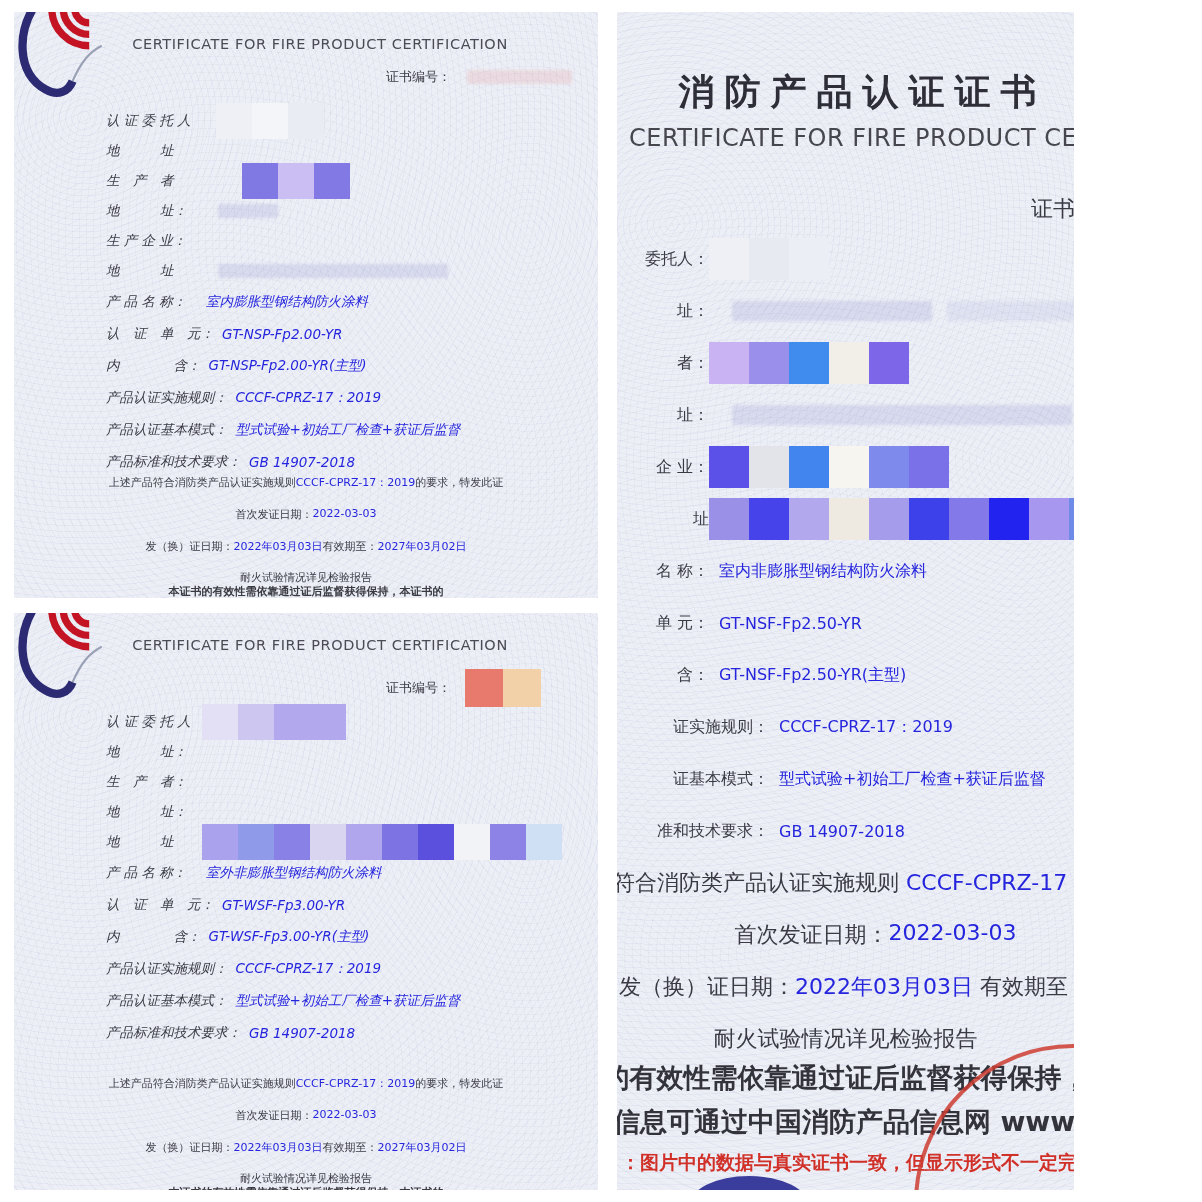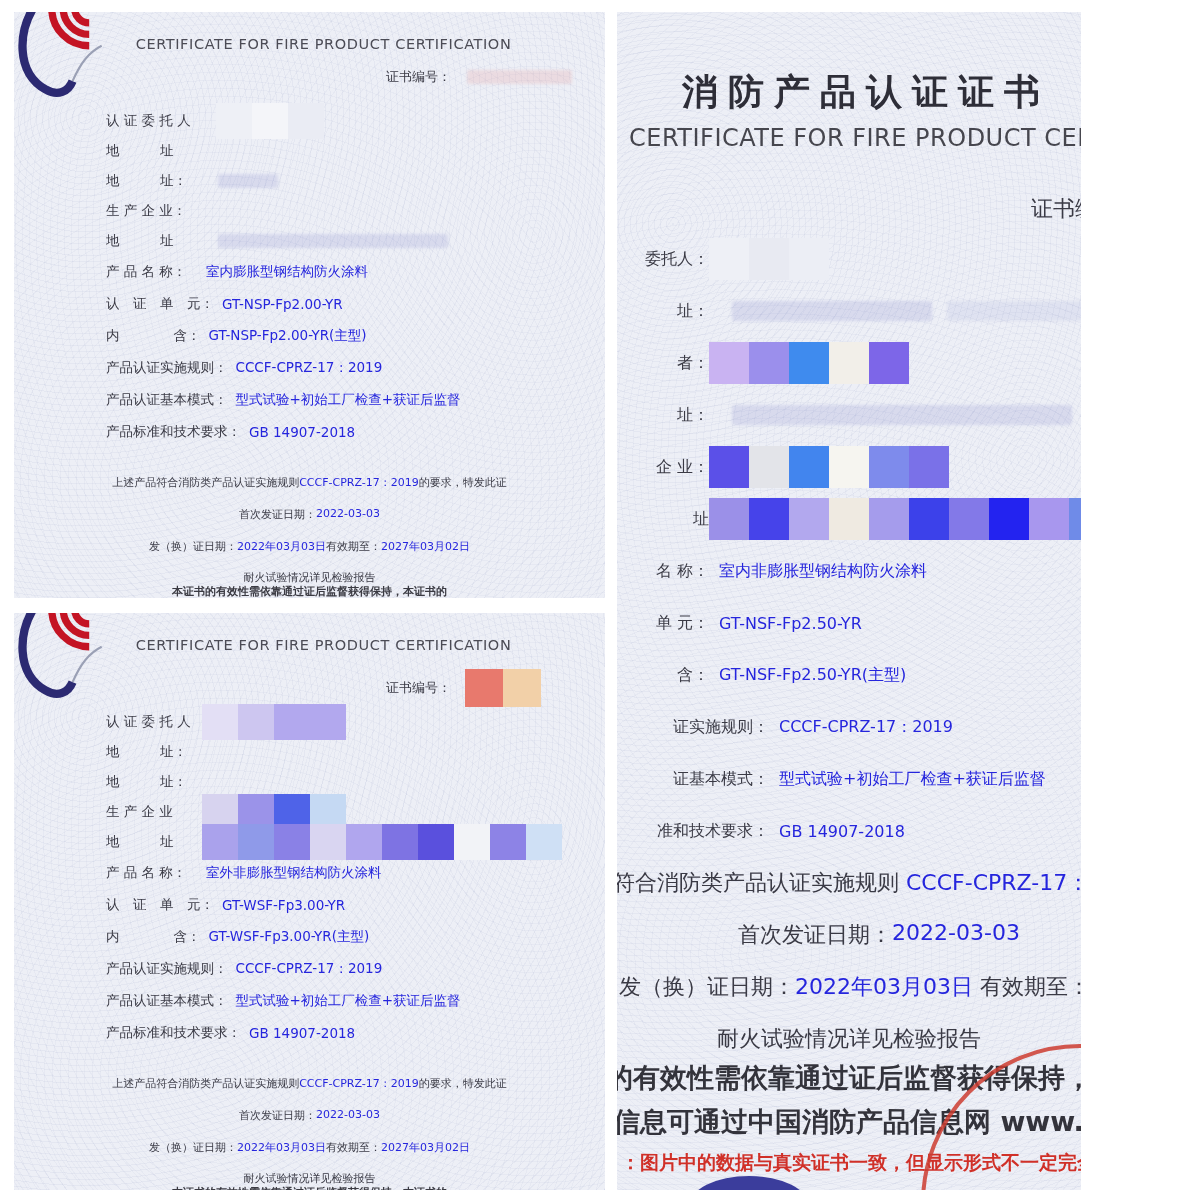--- a/index.html
+++ b/index.html
@@ -6,32 +6,31 @@
   body{font-family:"DejaVu Sans","Liberation Sans",sans-serif;background:#fff;}
   .page{position:relative;width:1202px;height:1202px;background:#ffffff;overflow:hidden;}
   .panel{
     position:absolute;overflow:hidden;
     background-color:#edeff6;
     background-image:
       repeating-radial-gradient(circle at 12% 18%, rgba(148,158,196,0.10) 0 1px, rgba(0,0,0,0) 1px 6px),
       repeating-radial-gradient(circle at 88% 38%, rgba(148,158,196,0.08) 0 1px, rgba(0,0,0,0) 1px 7px),
       repeating-radial-gradient(circle at 35% 80%, rgba(148,158,196,0.08) 0 1px, rgba(0,0,0,0) 1px 8px);
     color:#3a3a45;
-    padding-left:7px;
   }
   .p-a{left:14px;top:12px;width:584px;height:586px;}
   .p-b{left:14px;top:613px;width:584px;height:577px;}
   .p-c{left:617px;top:12px;width:457px;height:1178px;}
   .logo{position:absolute;left:-8px;top:-12px;width:104px;height:104px;}
   .etitle{position:absolute;top:24px;left:0;right:0;padding-left:28px;text-align:center;
     font-size:14.5px;letter-spacing:0.6px;color:#4b4b55;white-space:nowrap;}
   .certno{position:absolute;display:flex;align-items:center;white-space:nowrap;}
   .p-a .certno,.p-b .certno{top:56px;left:372px;font-size:13px;}
   .rows{position:absolute;left:92px;right:6px;top:94px;}
-  .row{position:relative;display:flex;align-items:center;font-size:13.5px;white-space:nowrap;}
+  .row{position:relative;display:flex;align-items:center;font-size:13.5px;white-space:nowrap;font-style:italic;}
   .rowA{height:30px;}
   .rowB{height:32px;}
   .row .lbl{flex:none;min-width:92px;}
   .row .val{margin-left:8px;}
   .v-blue{color:#2525dd;text-align:center;}
   .blue{color:#2525dd;}
   .mosaic{display:inline-flex;}
   .row .mosaic{position:absolute;top:50%;transform:translateY(-50%);}
   .p-a .mcell,.p-b .mcell{width:36px;height:36px;display:block;}
   .p-c .mcell{width:40px;height:42px;display:block;}
@@ -95,20 +94,28 @@
         <span class="mosaic" style="left:110px;">
             <span class="mcell" style="background: rgb(238, 240, 246);"></span>
             <span class="mcell" style="background: rgb(244, 245, 249);"></span>
             <span class="mcell" style="background: rgb(234, 236, 244);"></span>
           </span>
       </div>
       <div class="row rowA">
         <span class="lbl">地　　　址</span>
       </div>
       <div class="row rowA">
+        <span class="lbl">生　产　者</span>
+        <span class="mosaic" style="left:136px;">
+            <span class="mcell" style="background: rgb(128, 120, 227);"></span>
+            <span class="mcell" style="background: rgb(203, 190, 242);"></span>
+            <span class="mcell" style="background: rgb(131, 121, 228);"></span>
+          </span>
+      </div>
+      <div class="row rowA">
         <span class="lbl">地　　　址：</span>
         <span class="ghost" style="left:112px;width:60px;"></span>
       </div>
       <div class="row rowA">
         <span class="lbl">生 产 企 业：</span>
       </div>
       <div class="row rowA">
         <span class="lbl">地　　　址</span>
         <span class="ghost" style="left:112px;width:230px;"></span>
       </div>
@@ -179,30 +186,24 @@
             <span class="mcell" style="background: rgb(227, 223, 245);"></span>
             <span class="mcell" style="background: rgb(205, 198, 240);"></span>
             <span class="mcell" style="background: rgb(178, 168, 238);"></span>
             <span class="mcell" style="background: rgb(178, 168, 238);"></span>
           </span>
       </div>
       <div class="row rowA">
         <span class="lbl">地　　　址：</span>
       </div>
       <div class="row rowA">
+        <span class="lbl">生　产　者：</span>
+      </div>
+      <div class="row rowA">
         <span class="lbl">地　　　址：</span>
-      </div>
-      <div class="row rowA">
-        <span class="lbl">生 产 企 业</span>
-        <span class="mosaic" style="left:96px;">
-            <span class="mcell" style="background: rgb(215, 211, 239);"></span>
-            <span class="mcell" style="background: rgb(155, 147, 233);"></span>
-            <span class="mcell" style="background: rgb(79, 99, 232);"></span>
-            <span class="mcell" style="background: rgb(197, 217, 243);"></span>
-          </span>
       </div>
       <div class="row rowA">
         <span class="lbl">地　　　址</span>
         <span class="mosaic" style="left:96px;">
             <span class="mcell" style="background: rgb(170, 162, 236);"></span>
             <span class="mcell" style="background: rgb(143, 154, 233);"></span>
             <span class="mcell" style="background: rgb(138, 129, 230);"></span>
             <span class="mcell" style="background: rgb(217, 213, 241);"></span>
             <span class="mcell" style="background: rgb(176, 166, 238);"></span>
             <span class="mcell" style="background: rgb(126, 115, 227);"></span>

